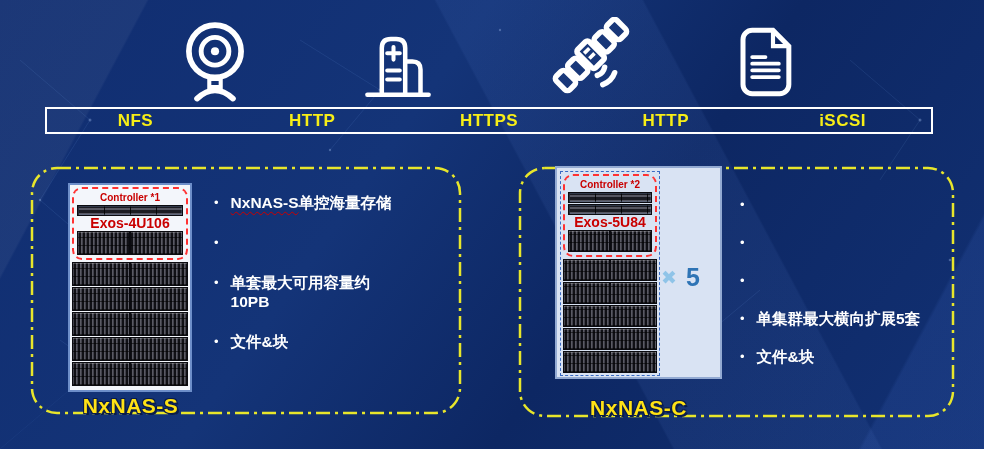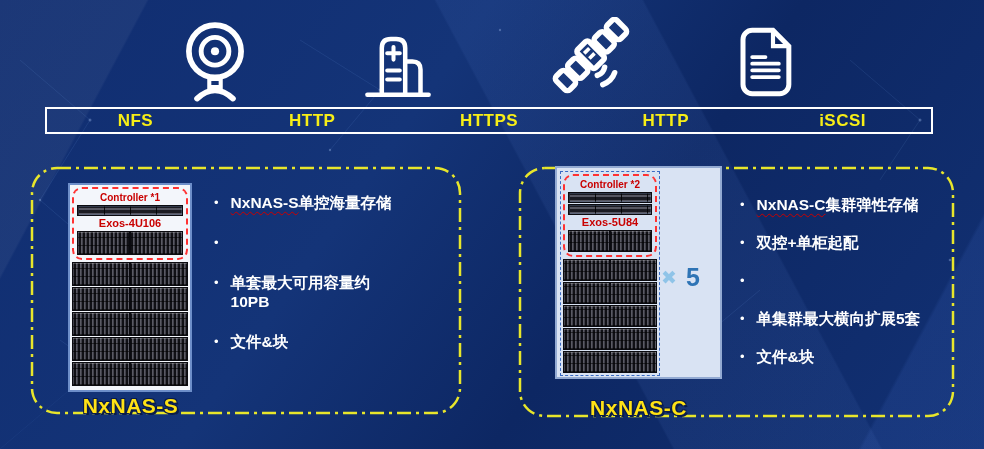--- a/index.html
+++ b/index.html
@@ -27,21 +27,21 @@
   .card-border{position:absolute;left:0;top:0;pointer-events:none;}
   .card-border rect{fill:none;stroke:#e8e62b;stroke-width:2.5;stroke-dasharray:14 5 3 5;}
   
   .panel{position:absolute;box-sizing:border-box;}
   .panel-left{background:#f3f6fb;border:2px solid #6d8ec9;padding:2px;}
   .panel-right{background:#d9e3f3;border:2px solid #93aad2;}
   .inner-dash{position:absolute;box-sizing:border-box;border:1px dashed #3a6bc4;padding:2px;}
   .red-box{border:2px dashed #ff3232;border-radius:10px;padding:2px 3px;margin-bottom:2px;box-sizing:border-box;}
   .rack-label{color:#c90000;font-weight:bold;text-align:center;line-height:13px;white-space:nowrap;}
   .ctrl-label{font-size:10px;}
-  .exos-label{font-size:11px;}
+  .exos-label{font-size:14px;}
   .rack-controller{
     height:11px;margin:1px 0;border:1px solid #0b0b10;box-sizing:border-box;
     background:
       repeating-linear-gradient(90deg, rgba(0,0,0,0.85) 0 1px, rgba(0,0,0,0) 1px 26px),
       repeating-linear-gradient(0deg,#565661 0 2px,#1b1b22 2px 5px);
     box-shadow:inset 0 0 0 1px rgba(120,150,200,0.25);
   }
   .rack-enclosure{
     height:24px;margin:1px 0;border:1px solid #0b0b10;box-sizing:border-box;position:relative;
     background:
@@ -221,25 +221,23 @@
         <span class="mult-x">✖</span>
         <span class="mult-n">5</span>
       </div>
     </div>
 
     <div class="product-label" style="left:48px;top:230px;width:145px;">NxNAS-C</div>
 
     <div class="bullets bullets-right" style="left:222px;top:29px;width:205px;">
       <div class="bullet">
         <span class="dot">•</span>
-        <span class="btext"><span class="hl">NxNAS-C</span><span>集群弹性存储</span></span>
-      </div>
-      <div class="bullet">
-        <span class="dot">•</span>
-        <span class="btext">双控+单柜起配</span>
+      </div>
+      <div class="bullet">
+        <span class="dot">•</span>
       </div>
       <div class="bullet">
         <span class="dot">•</span>
       </div>
       <div class="bullet">
         <span class="dot">•</span>
         <span class="btext">单集群最大横向扩展5套</span>
       </div>
       <div class="bullet">
         <span class="dot">•</span>

